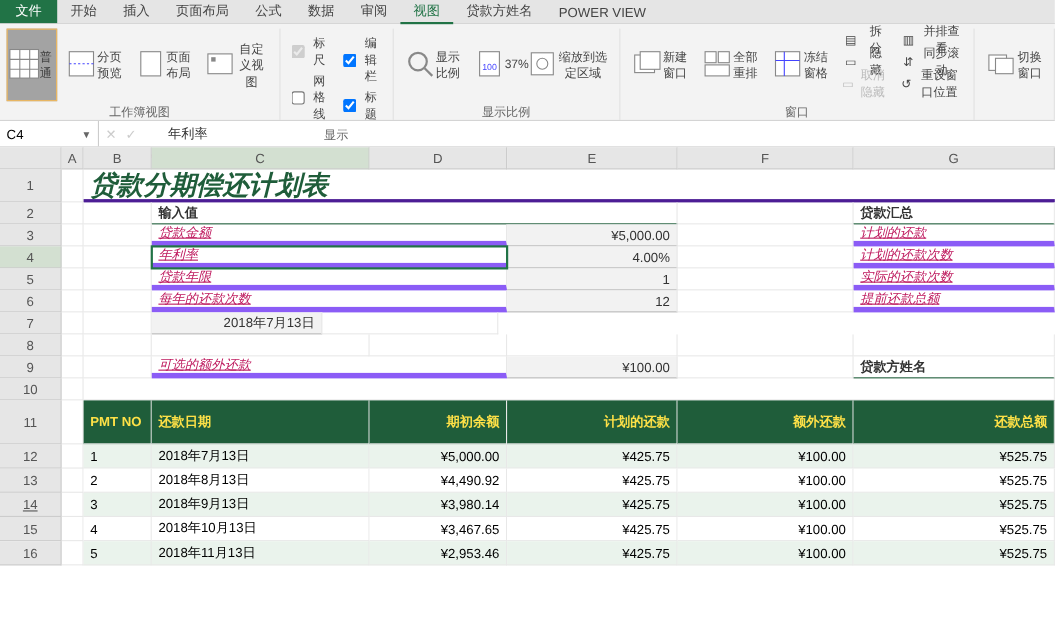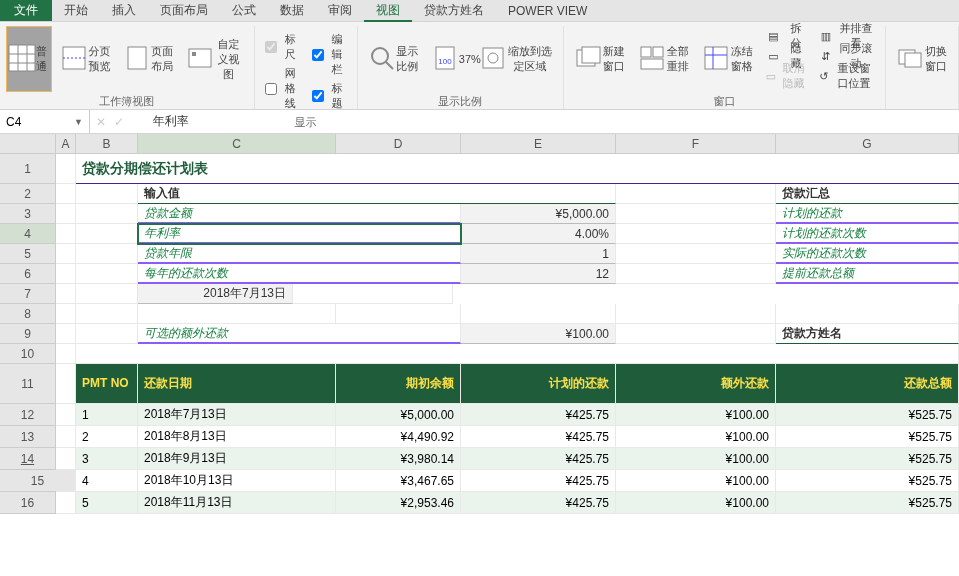--- a/index.html
+++ b/index.html
@@ -44,23 +44,23 @@
 .sheet { position: absolute; left: 56px; top: 20px; }
 
 
 .cA { width: 20px; } .cB { width: 62px; } .cC { width: 198px; } .cD { width: 125px; } .cE { width: 155px; } .cF { width: 160px; } .cG { width: 183px; }
 
 
 .sheet-row { display: flex; }
 .cell { border-right: 1px solid #e8e8e8; border-bottom: 1px solid #e8e8e8; padding: 0 6px; display: flex; align-items: center; font-size: 12px; overflow: hidden; white-space: nowrap; }
 .h20 { height: 20px; } .h22 { height: 22px; } .h30 { height: 30px; } .h40 { height: 40px; }
 
-.title-cell { font-size: 14px; font-weight: bold; color: #1f5d3a; border: none; border-bottom: 1px solid #4c1d95; }
+.title-cell { font-size: 24px; font-weight: bold; color: #1f5d3a; border: none; border-bottom: 3px solid #4c1d95; font-style: italic; }
 .sect-head { font-weight: bold; color: #333; border-bottom: 1px solid #1f5d3a; }
-.input-label { font-style: italic; color: #15803d; border-bottom: 2px solid #8b5cf6; }
+.input-label { font-style: italic; color: #be185d; border-bottom: 5px solid #8b5cf6; text-decoration: underline; }
 .input-val { background: #f2f2f2; text-align: right; justify-content: flex-end; color: #333; border-bottom: 1px solid #bbb; }
 .tbl-head { background: #1f5d3a; color: #fde047; font-weight: bold; }
 .tbl-row-even { background: #eaf3ec; }
 .tbl-row-odd { background: #fff; }
 .num { justify-content: flex-end; }
 
 .sel-cell { outline: 2px solid #217346; outline-offset: -1px; position: relative; z-index: 2; }
 
 
 svg { display: block; }
@@ -298,21 +298,21 @@
     <div class="row-h h20" style="width:56px;">5</div>
     <div class="row-h h20" style="width:56px;">6</div>
     <div class="row-h h20" style="width:56px;">7</div>
     <div class="row-h h20" style="width:56px;">8</div>
     <div class="row-h h20" style="width:56px;">9</div>
     <div class="row-h h20" style="width:56px;">10</div>
     <div class="row-h h40" style="width:56px;">11</div>
     <div class="row-h h22" style="width:56px;">12</div>
     <div class="row-h h22" style="width:56px;">13</div>
     <div class="row-h h22" style="width:56px;text-decoration:underline;">14</div>
-    <div class="row-h h22" style="width:76px;">15</div>
+    <div class="row-h h22" style="width:56px;">15</div>
     <div class="row-h h22" style="width:56px;">16</div>
   </div>
 
   <div class="sheet">
 
     <div class="sheet-row">
       <div class="cell cA h30"></div>
       <div class="cell title-cell h30" style="width:883px;">贷款分期偿还计划表</div>
     </div>
 

